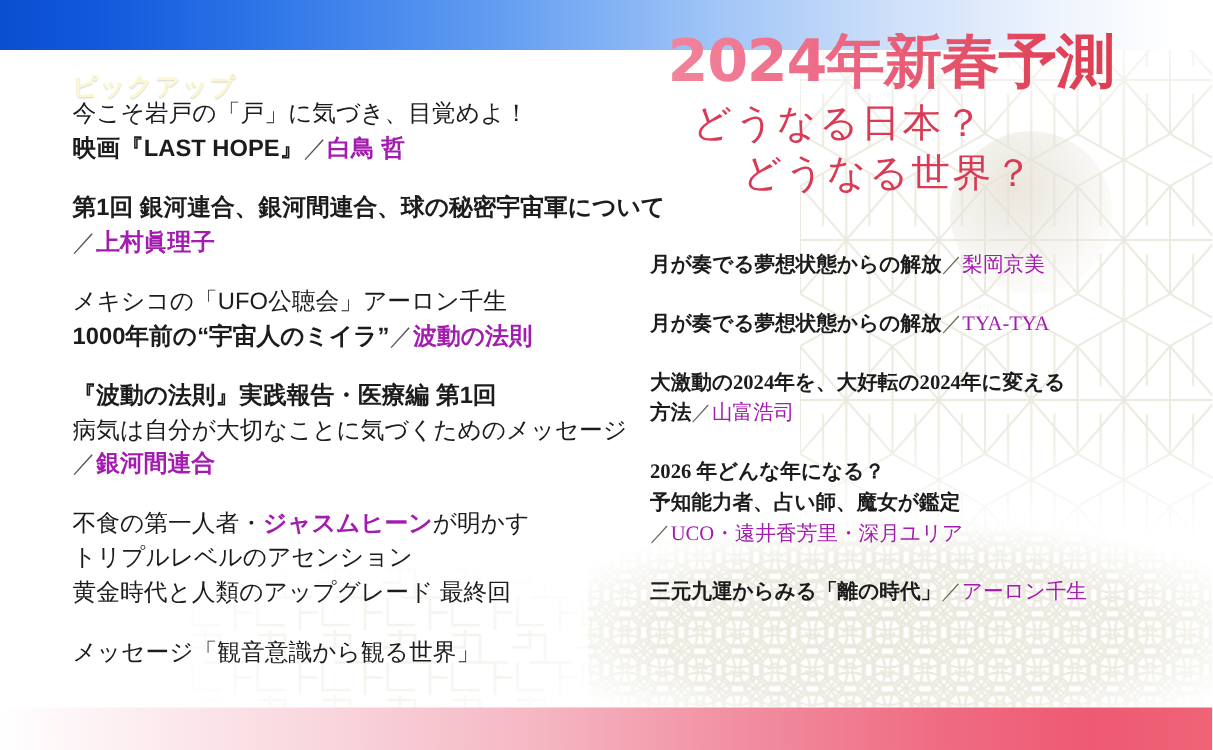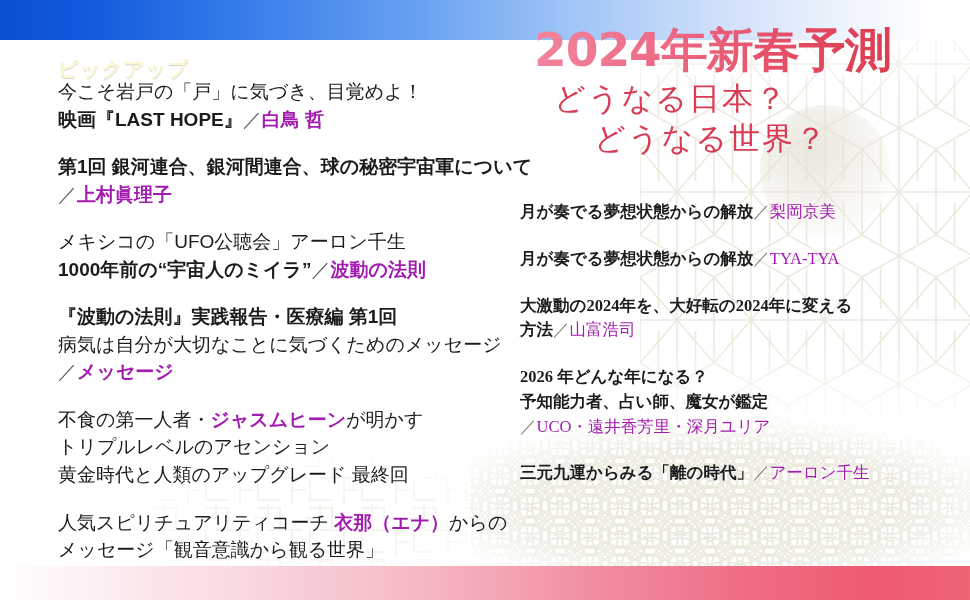--- a/index.html
+++ b/index.html
@@ -323,31 +323,30 @@
     </div>
 
     <div class="left-entry">
       <span class="ln">メキシコの「UFO公聴会」アーロン千生</span>
       <span class="ln bold"><span>1000年前の“宇宙人のミイラ”</span><span class="slash">／</span><span class="author-blue">波動の法則</span></span>
     </div>
 
     <div class="left-entry">
       <span class="ln bold">『波動の法則』実践報告・医療編 第1回</span>
       <span class="ln">病気は自分が大切なことに気づくためのメッセージ</span>
-      <span class="ln bold"><span class="slash">／</span><span class="author-blue">メッセージ</span></span>
+      <span class="ln bold"><span class="slash">／</span><span class="author-blue">銀河間連合</span></span>
     </div>
 
     <div class="left-entry">
       <span class="ln"><span>不食の第一人者・</span><span class="author-blue">ジャスムヒーン</span><span>が明かす</span></span>
       <span class="ln">トリプルレベルのアセンション</span>
       <span class="ln">黄金時代と人類のアップグレード 最終回</span>
     </div>
 
     <div class="left-entry">
-      <span class="ln"><span>人気スピリチュアリティコーチ </span><span class="author-blue">衣那（エナ）</span><span>からの</span></span>
       <span class="ln">メッセージ「観音意識から観る世界」</span>
     </div>
 
   </div>
 
   <div id="right-col">
     <div id="main-title">2024年新春予測</div>
     <div id="subtitle-block">
       <span class="subtitle-line">どうなる日本？</span>
       <span class="subtitle-line indent">どうなる世界？</span>

